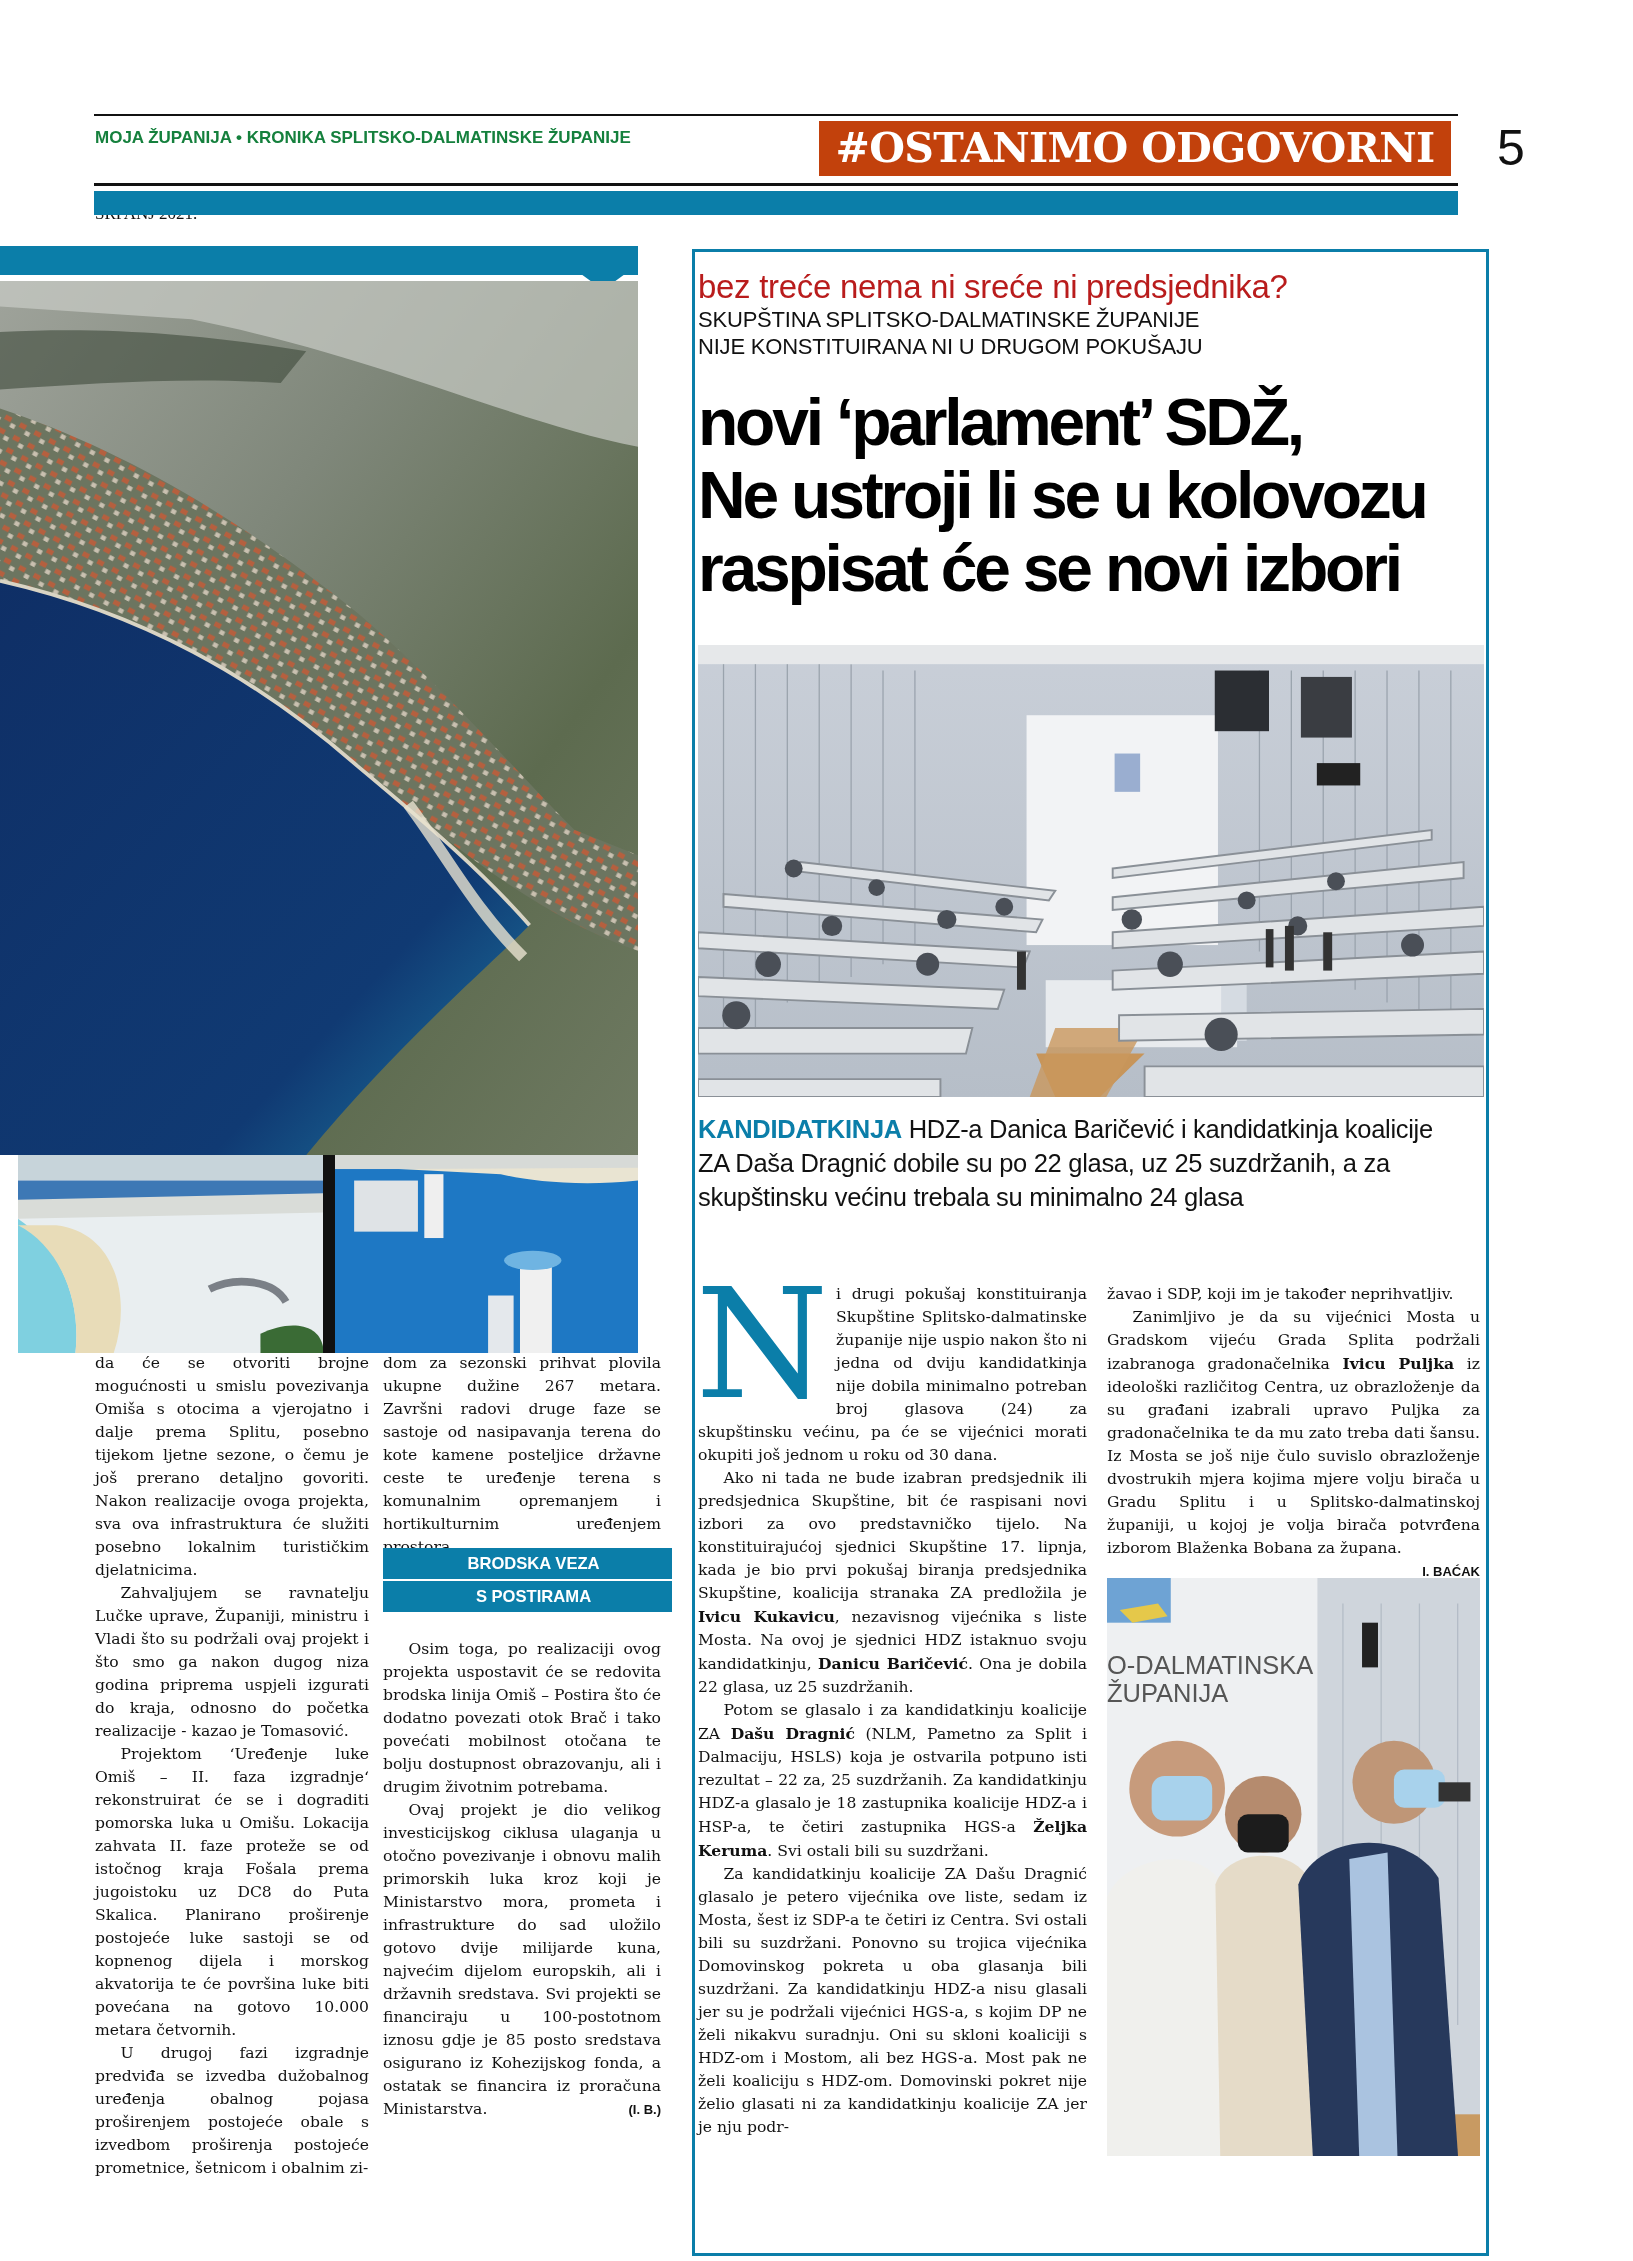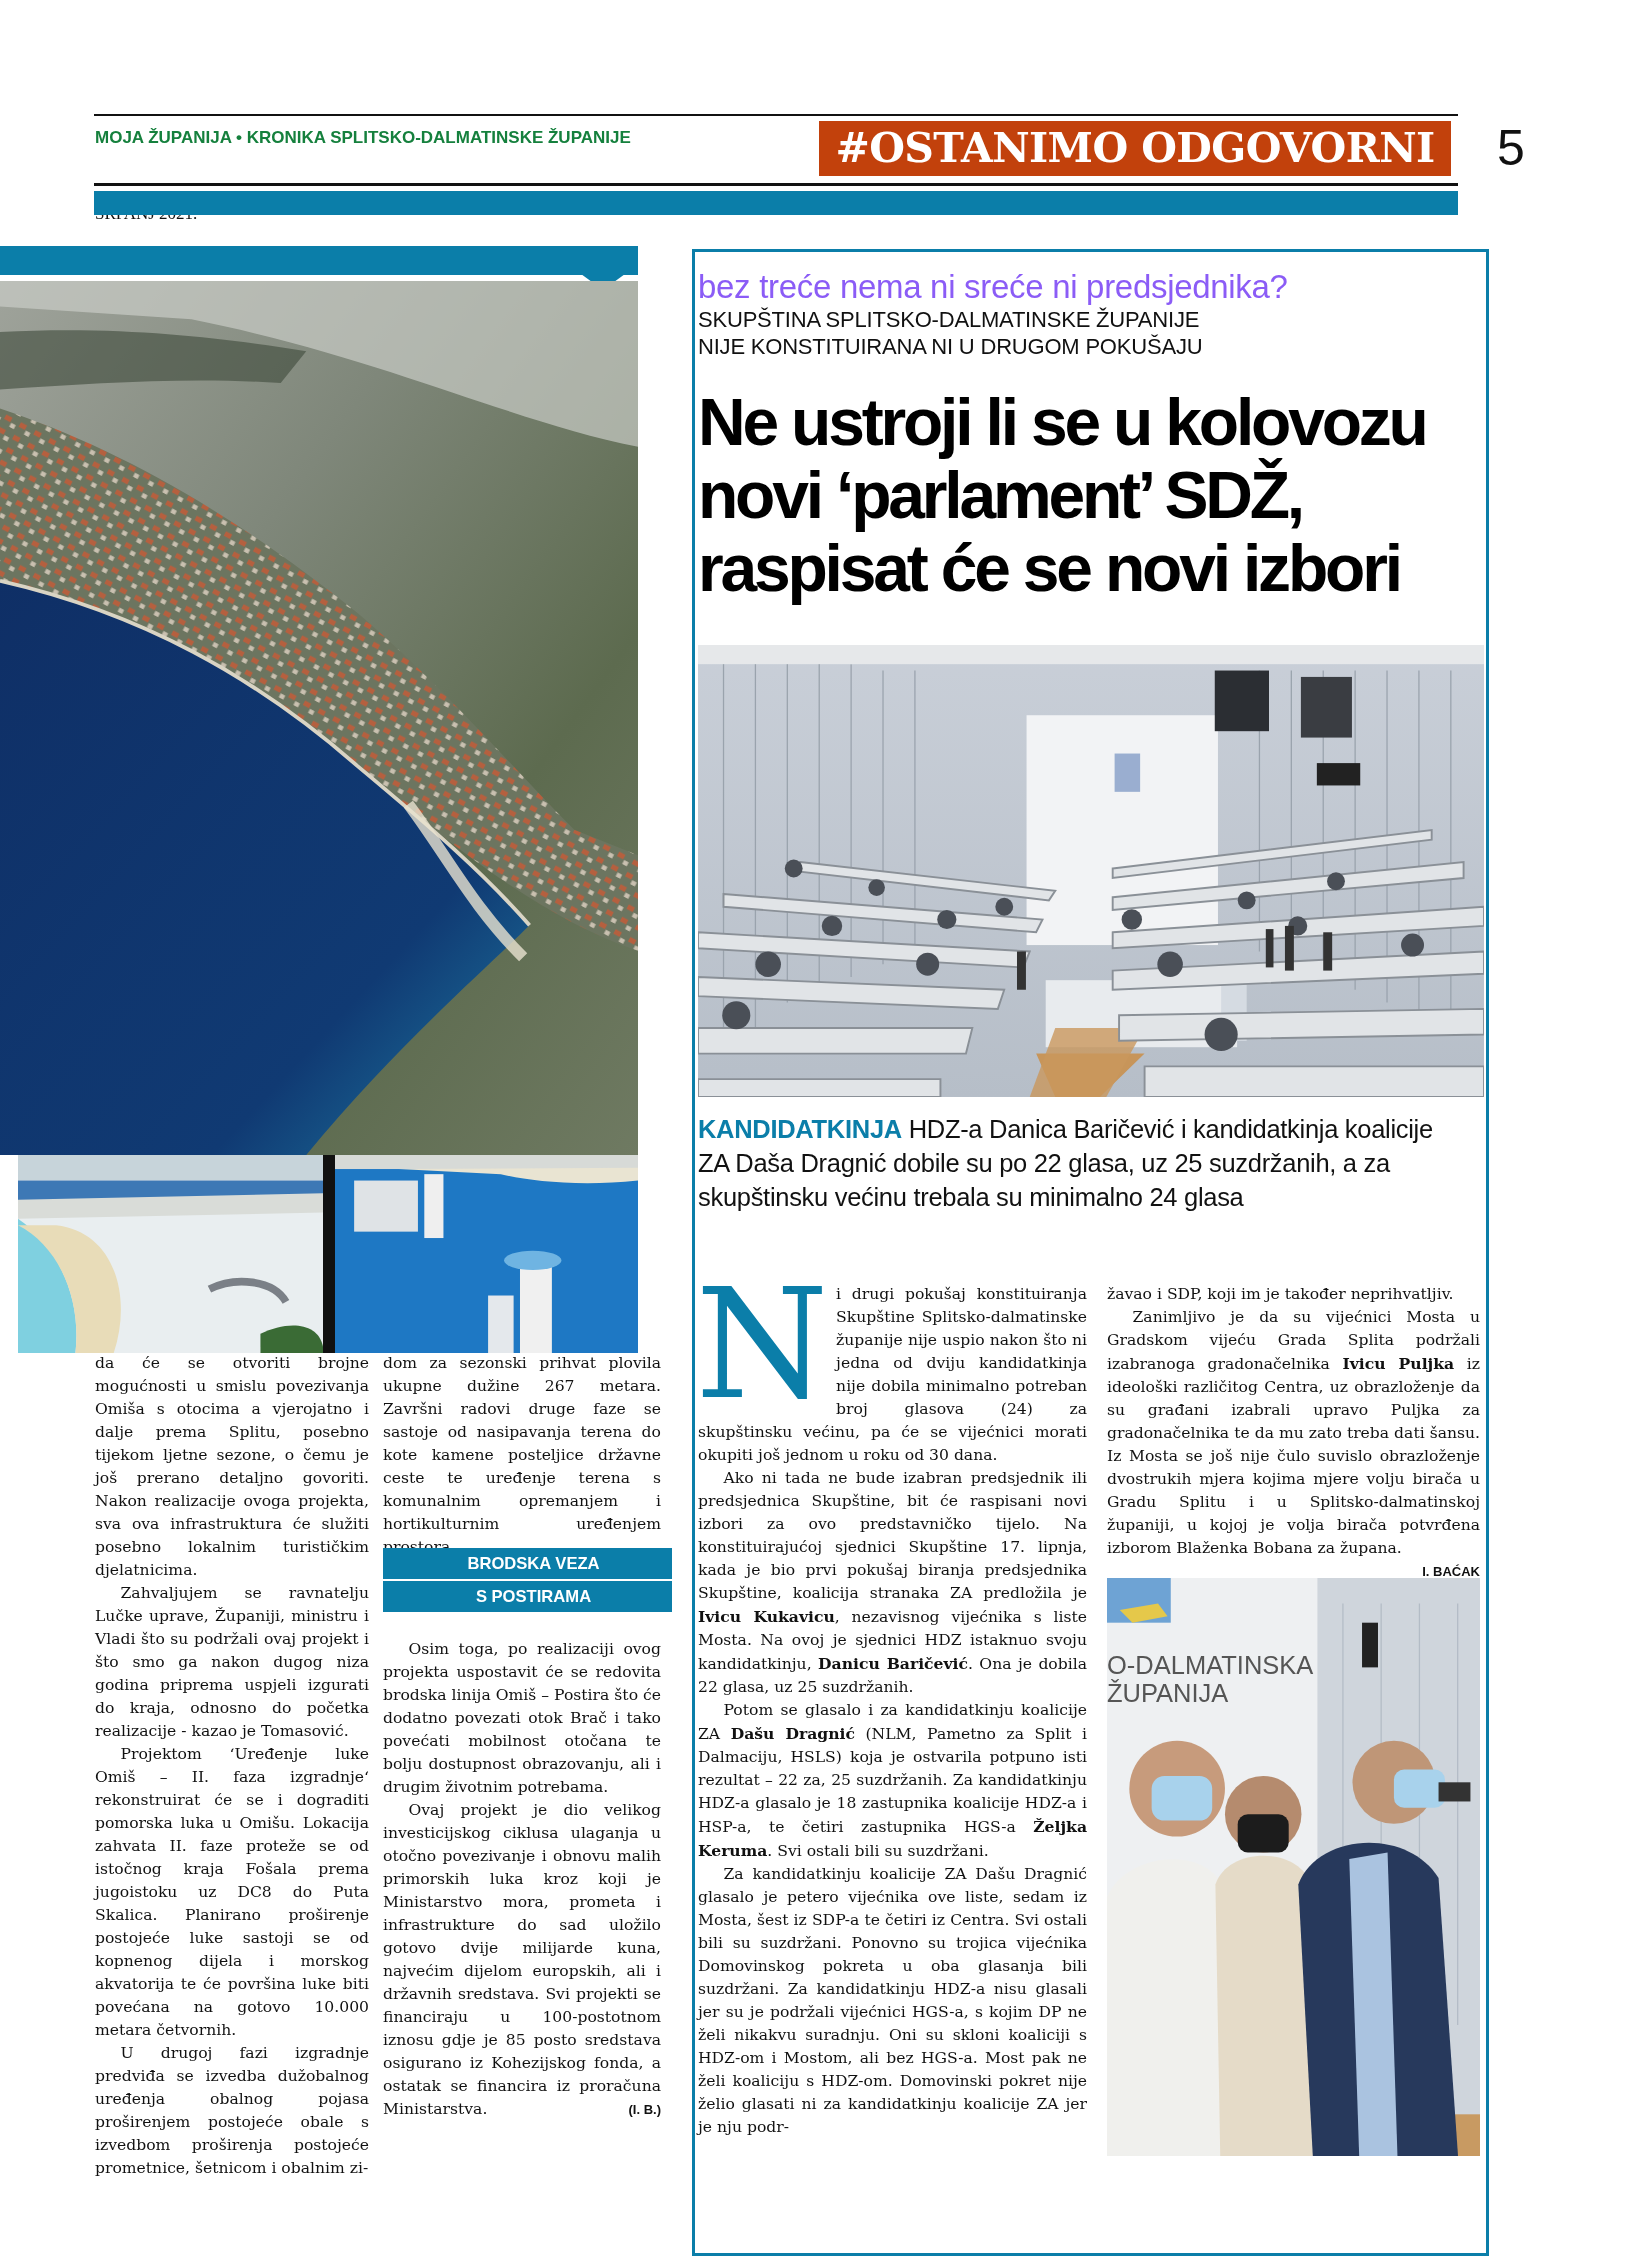--- a/index.html
+++ b/index.html
@@ -10,21 +10,21 @@
   .kicker{font-family:"Liberation Sans",sans-serif;font-weight:700;color:#15803d;font-size:17px;letter-spacing:0px;white-space:nowrap;}
   .date{font-family:Liberation Serif, serif;font-size:17px;color:#111;margin-top:48px;}
   .campaign{background:#c2410c;color:#fff;font-family:"DejaVu Serif",serif;font-weight:700;font-size:41px;line-height:55px;text-align:center;letter-spacing:-0.6px;}
   .pagenum{font-family:"Liberation Sans",sans-serif;font-size:50px;line-height:55px;color:#111;}
   .photo{position:absolute;overflow:hidden;}
   .col{position:absolute;font-family:"DejaVu Serif",serif;font-size:15.6px;line-height:23px;text-align:justify;hyphens:manual;}
   .col p{margin:0;}
   .col p.ind{text-indent:25.5px;}
   .col b{font-weight:700;}
   .boxframe{position:absolute;border:3.2px solid #0b7ea9;box-sizing:border-box;}
-  .supertitle{font-family:"Liberation Sans",sans-serif;color:#8b5cf6;font-size:33px;line-height:38px;white-space:nowrap;letter-spacing:-0.3px;}
+  .supertitle{font-family:"Liberation Sans",sans-serif;color:#b91c1c;font-size:33px;line-height:38px;white-space:nowrap;letter-spacing:-0.3px;}
   .subdeck{font-family:"Liberation Sans",sans-serif;color:#111;font-size:22px;line-height:27px;letter-spacing:-0.2px;}
   .headline{font-family:"Liberation Sans",sans-serif;font-weight:700;font-size:66px;line-height:73px;letter-spacing:-3.2px;color:#000;}
   .caption{font-family:"Liberation Sans",sans-serif;font-size:25.5px;line-height:34px;color:#111;letter-spacing:-0.3px;}
   .caption .cap-kicker{color:#0b7ea9;font-weight:700;}
   .subhead-box{position:absolute;background:#0b7ea9;color:#fff;font-family:"Liberation Sans",sans-serif;font-weight:700;font-size:16.6px;text-align:center;line-height:31px;padding-left:12px;}
   .dropcap{float:left;font-family:"DejaVu Serif",serif;color:#0b7ea9;font-size:152px;line-height:115px;height:115px;margin:3.8px 7.7px 0 -2.6px;}
   .byline{font-family:"Liberation Sans",sans-serif;font-weight:700;float:right;font-size:13px;}
 </style>
 </head>
 <body>
@@ -112,22 +112,22 @@
   <p class="ind">Osim toga, po realizaciji ovog projekta uspostavit će se redovita brodska linija Omiš – Postira što će dodatno povezati otok Brač i tako povećati mobilnost otočana te bolju dostupnost obrazovanju, ali i drugim životnim potrebama.</p>
   <p class="ind"><span>Ovaj projekt je dio velikog investicijskog ciklusa ulaganja u otočno povezivanje i obnovu malih primorskih luka kroz koji je Ministarstvo mora, prometa i infrastrukture do sad uložilo gotovo dvije milijarde kuna, najvećim dijelom europskih, ali i državnih sredstava. Svi projekti se financiraju u 100-postotnom iznosu gdje je 85 posto sredstava osigurano iz Kohezijskog fonda, a ostatak se financira iz proračuna Ministarstva.</span> <span class="byline">(I. B.)</span></p>
 </div>
 
 <div class="boxframe" style="left:692px;top:249px;width:797px;height:2007px;"></div>
 
 <div class="abs supertitle" style="left:698px;top:268px;">bez treće nema ni sreće ni predsjednika?</div>
 <div class="abs subdeck" style="left:698px;top:306px;width:511px;">SKUPŠTINA SPLITSKO-DALMATINSKE ŽUPANIJE NIJE KONSTITUIRANA NI U DRUGOM POKUŠAJU</div>
 
 <div class="abs headline" style="left:698px;top:386px;width:785px;">
+  <div>novi ‘parlament’ SDŽ,</div>
   <div>Ne ustroji li se u kolovozu</div>
-  <div>novi ‘parlament’ SDŽ,</div>
   <div>raspisat će se novi izbori</div>
 </div>
 
 <div class="photo" style="left:698px;top:645px;width:786px;height:452px;">
   <svg width="786" height="452" viewBox="0 0 1232 708" preserveAspectRatio="none">
     <defs>
       <linearGradient id="wall" x1="0" y1="0" x2="0" y2="1">
         <stop offset="0" stop-color="#c9cfd8"></stop>
         <stop offset="1" stop-color="#b6bec8"></stop>
       </linearGradient>

